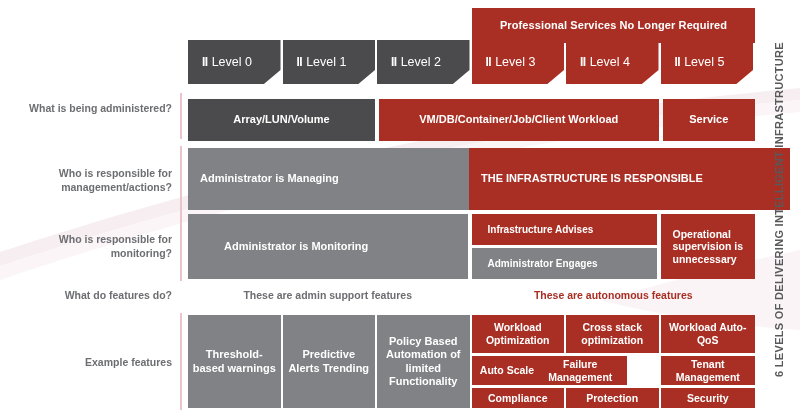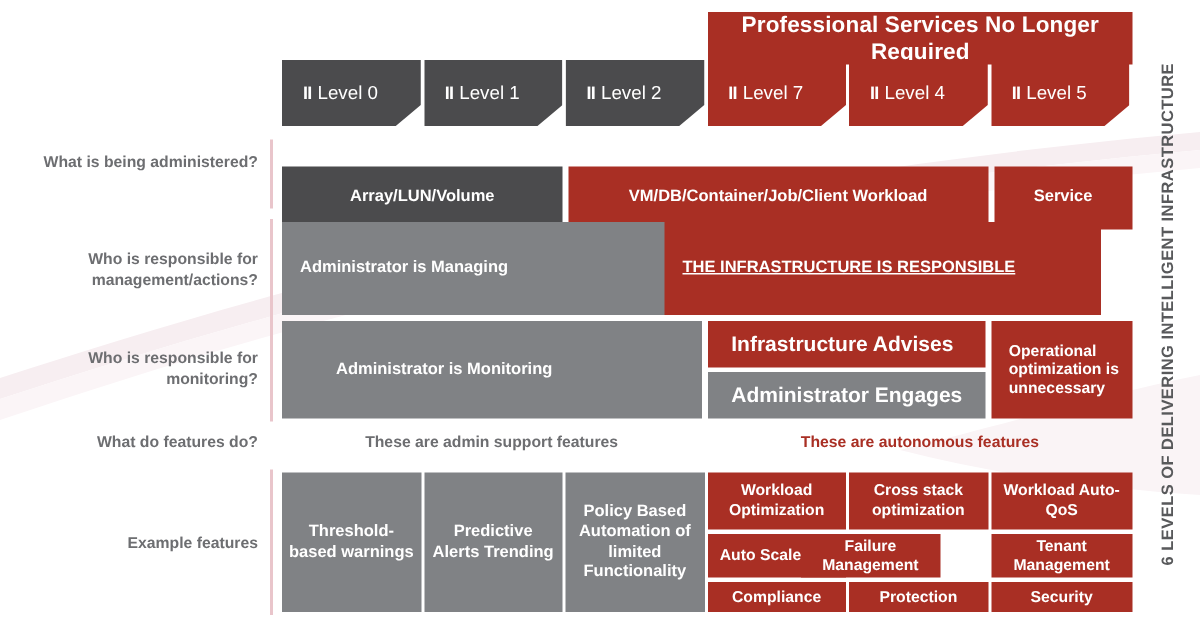--- a/index.html
+++ b/index.html
@@ -88,26 +88,26 @@
     font-weight: bold;
     font-size: 12px;
     letter-spacing: -0.5px;
     margin-right: 4px;
   }
 
   
   #ps-banner {
     top: 8px;
     height: 35px;
-    font-size: 15px;
+    font-size: 11px;
     letter-spacing: 0.1px;
   }
 
   
-  .r1 { top: 111px; height: 42px; font-size: 11px; }
+  .r1 { top: 99px; height: 42px; font-size: 11px; }
 
   
   .r2 { top: 148px; height: 62px; }
   .r2.left-text {
     justify-content: flex-start;
     text-align: left;
     padding-left: 12px;
     font-size: 11px;
   }
 
@@ -117,21 +117,21 @@
     justify-content: flex-start;
     text-align: left;
     padding-left: 12px;
     font-size: 11px;
   }
   .r3-half {
     height: 31px;
     justify-content: flex-start;
     text-align: right;
     padding-left: 16px;
-    font-size: 14px;
+    font-size: 10px;
   }
 
   
   .feat-caption {
     position: absolute;
     top: 287px;
     height: 16px;
     display: flex;
     align-items: center;
     justify-content: center;
@@ -199,50 +199,50 @@
   <div class="box dark notched level-chip" style="left:282.5px;width:92.5px;">
     <span class="bars">II</span>
     <span>Level 1</span>
   </div>
   <div class="box dark notched level-chip" style="left:377px;width:92.5px;">
     <span class="bars">II</span>
     <span>Level 2</span>
   </div>
   <div class="box red notched level-chip" style="left:471.5px;width:92.5px;">
     <span class="bars">II</span>
-    <span>Level 7</span>
+    <span>Level 3</span>
   </div>
   <div class="box red notched level-chip" style="left:566px;width:92.5px;">
     <span class="bars">II</span>
     <span>Level 4</span>
   </div>
   <div class="box red notched level-chip" style="left:660.5px;width:92.5px;">
     <span class="bars">II</span>
     <span>Level 5</span>
   </div>
 
   <div class="row-label" style="top:101px;">What is being administered?</div>
 
   <div class="box dark r1" style="left:188px;width:187px;">Array/LUN/Volume</div>
   <div class="box red r1" style="left:379px;width:279.5px;">VM/DB/Container/Job/Client Workload</div>
   <div class="box red r1" style="left:662.5px;width:92.5px;">Service</div>
 
   <div class="row-label" style="top:166px;">Who is responsible for management/actions?</div>
 
   <div class="box gray r2 left-text" style="left:188px;width:296px;">Administrator is Managing</div>
-  <div class="box red r2 left-text" style="left:443px;width:291px;text-decoration:underline;">THE INFRASTRUCTURE IS RESPONSIBLE</div>
+  <div class="box red r2 left-text" style="left:469px;width:321px;">THE INFRASTRUCTURE IS RESPONSIBLE</div>
 
   <div class="row-label" style="top:232px;">Who is responsible for monitoring?</div>
 
   <div class="box gray r3 left-text" style="left:188px;width:279.5px;padding-left:36px;">Administrator is Monitoring</div>
 
   <div class="box red r3-half" style="position:absolute;top:214px;left:471.5px;width:185px;">Infrastructure Advises</div>
   <div class="box gray r3-half" style="position:absolute;top:248px;left:471.5px;width:185px;height:31px;">Administrator Engages</div>
 
-  <div class="box red r3 left-text" style="left:660.5px;width:94.5px;font-size:10.5px;align-items:center;">Operational optimization is unnecessary</div>
+  <div class="box red r3 left-text" style="left:660.5px;width:94.5px;font-size:10.5px;align-items:center;">Operational supervision is unnecessary</div>
 
   <div class="row-label" style="top:288px;">What do features do?</div>
 
   <div class="feat-caption cap-gray" style="left:188px;width:279.5px;">These are admin support features</div>
   <div class="feat-caption cap-red" style="left:471.5px;width:283.5px;">These are autonomous features</div>
 
   <div class="row-label" style="top:355px;">Example features</div>
 
   <div class="box gray ex-tall" style="left:188px;width:92.5px;">Threshold-based warnings</div>
   <div class="box gray ex-tall" style="left:282.5px;width:92.5px;">Predictive Alerts Trending</div>

